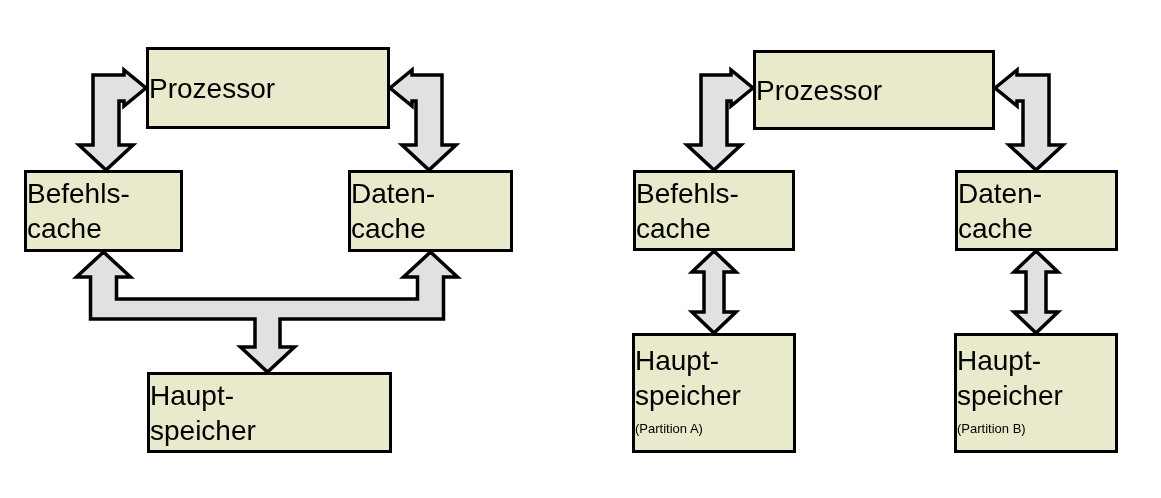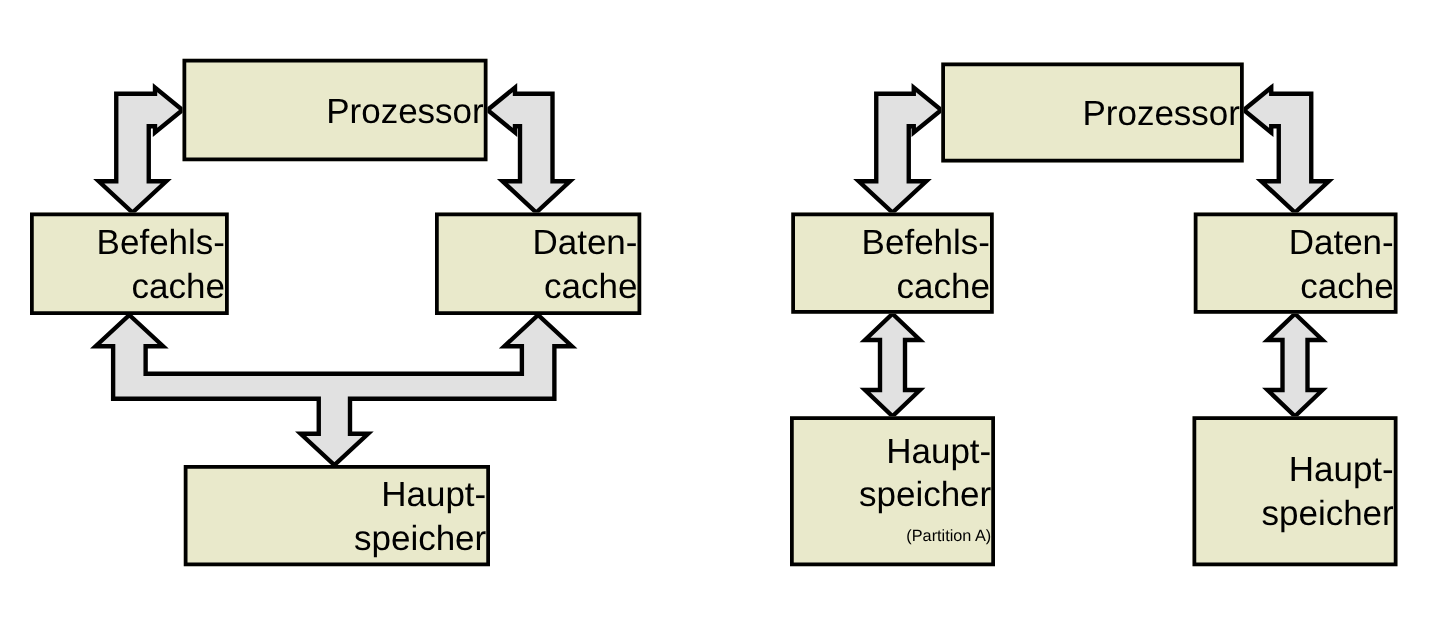--- a/index.html
+++ b/index.html
@@ -18,21 +18,21 @@
   .arrows path{
     fill:var(--arrow-fill);
     stroke:var(--arrow-border);
     stroke-width:3.5;
     stroke-linejoin:miter;
   }
   .node{
     position:absolute;box-sizing:border-box;
     background:var(--box-fill);
     border:3px solid var(--box-border);
-    display:flex;flex-direction:column;align-items:flex-end;justify-content:center;
+    display:flex;flex-direction:column;align-items:flex-start;justify-content:center;
     color:#000;text-align:center;
     font-size:28px;line-height:35px;
     white-space:nowrap;
   }
   .node .line{display:block;}
   .node .sub{display:block;font-size:13px;line-height:31px;}
 </style>
 </head>
 <body>
 
@@ -90,15 +90,16 @@
 
   <div class="node" style="left:632px;top:333px;width:164px;height:120px">
     <span class="line">Haupt-</span>
     <span class="line">speicher</span>
     <span class="sub">(Partition A)</span>
   </div>
 
   <div class="node" style="left:954px;top:333px;width:164px;height:120px">
     <span class="line">Haupt-</span>
     <span class="line">speicher</span>
+    <span class="sub">(Partition B)</span>
   </div>
 
 </div>
 
 </body></html>

